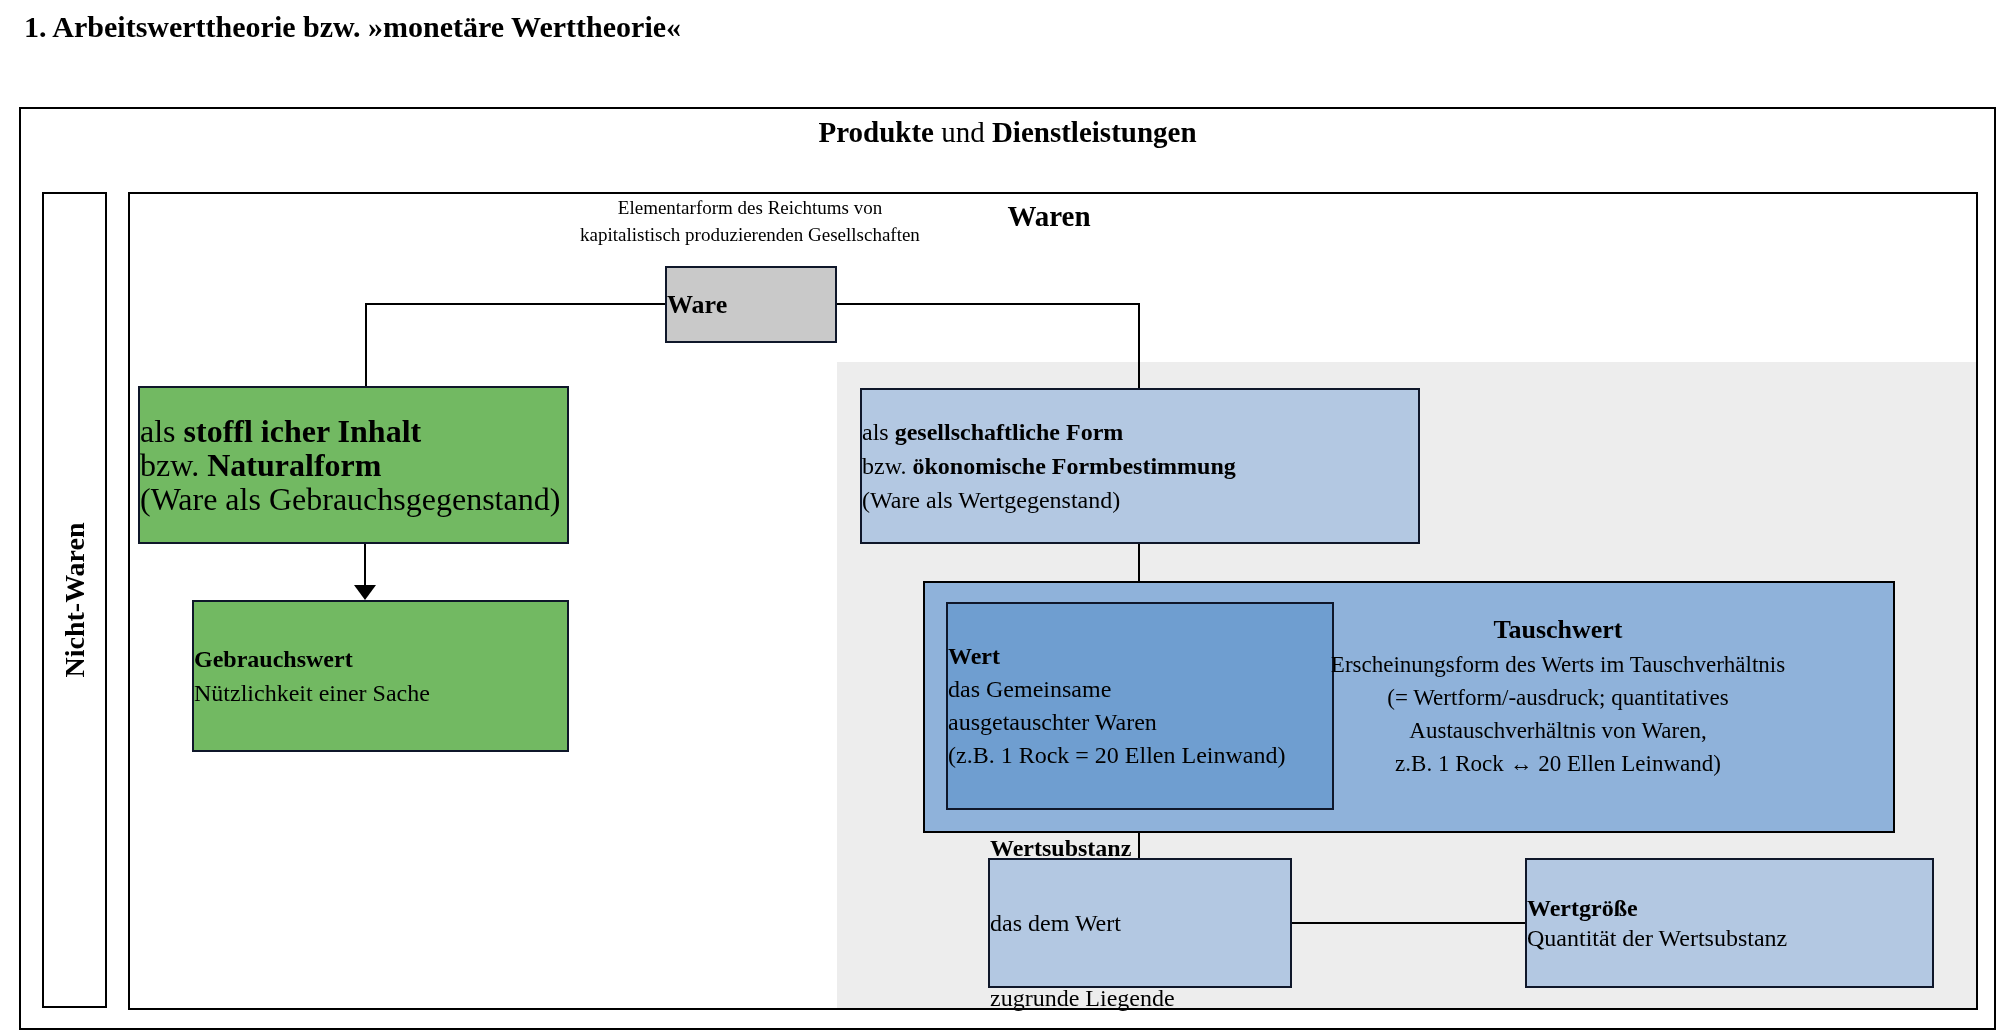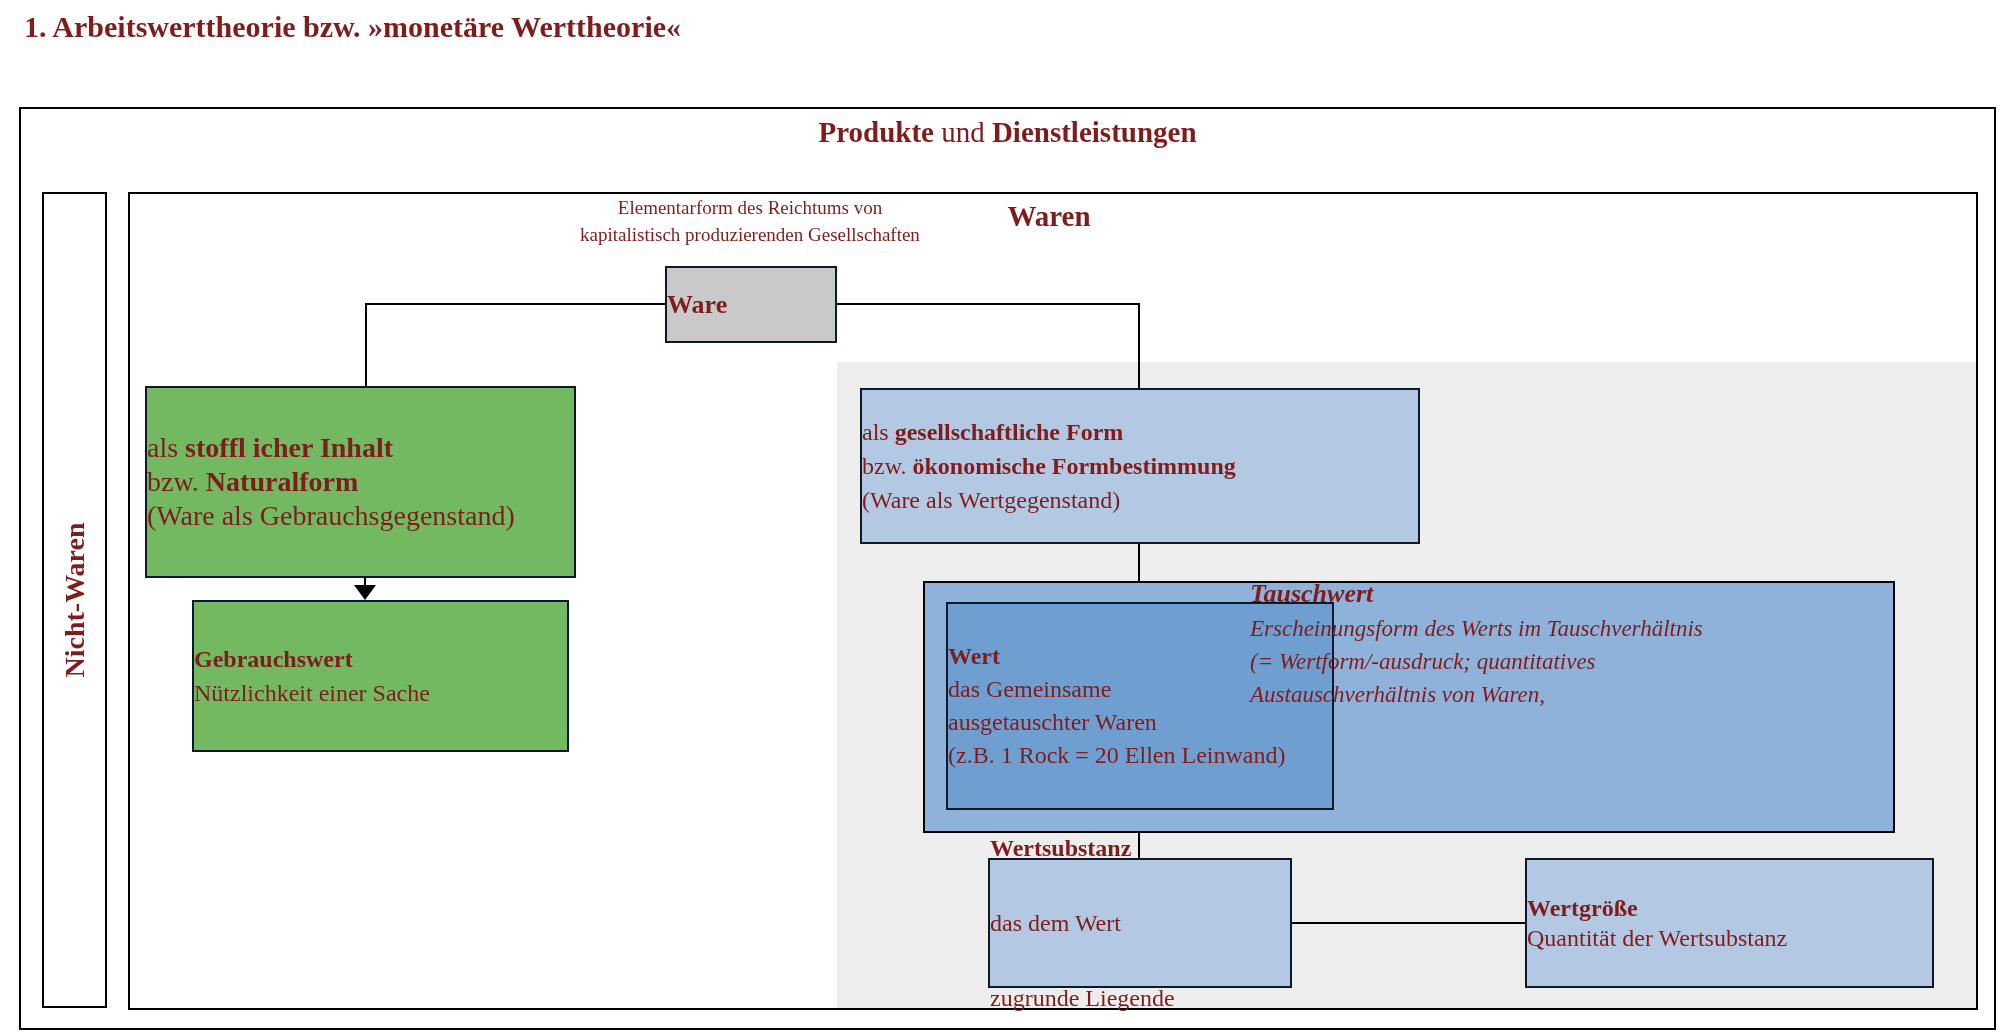--- a/index.html
+++ b/index.html
@@ -1,39 +1,39 @@
 <!DOCTYPE html>
 <html style="--green: #72b962; --gray-box: #c9c9c9; --panel: #ededed; --light-blue: #b3c8e2; --mid-blue: #8fb2da; --dark-blue: #6f9ed0; --line: #000000;"><head>
 <meta charset="utf-8">
 <style>
   html,body { margin:0; padding:0; background:#ffffff; }
   .stage {
     position:relative; width:2000px; height:1032px; overflow:hidden;
-    font-family:"Liberation Serif","DejaVu Serif",serif; color:#7f1d1d;
+    font-family:"Liberation Serif","DejaVu Serif",serif; color:#000000;
     background:#fff;
   }
   .abs { position:absolute; }
   .page-title { left:24px; top:10px; font-size:30px; font-weight:bold; }
   .outer-box { left:19px; top:107px; width:1977px; height:923px; border:2px solid #000; box-sizing:border-box; z-index:1; }
   .outer-heading { left:19px; top:116px; width:1977px; text-align:center; font-size:29px; z-index:4; }
   .outer-heading b { font-weight:bold; }
   .side-box { left:42px; top:192px; width:65px; height:816px; border:2px solid #000; box-sizing:border-box; z-index:2; }
   .side-label { position:absolute; left:50%; top:50%; transform:translate(-50%,-50%) rotate(-90deg); white-space:nowrap; font-size:28px; font-weight:bold; }
   .inner-box { left:128px; top:192px; width:1850px; height:818px; border:2px solid #000; box-sizing:border-box; z-index:2; }
   .gray-panel { left:837px; top:362px; width:1139px; height:646px; background:var(--panel); z-index:0; }
   .annotation { left:540px; top:194px; width:420px; text-align:center; font-size:19px; line-height:27px; z-index:4; }
   .waren-heading { left:974px; top:200px; width:150px; text-align:center; font-size:29px; font-weight:bold; z-index:4; }
   .node { border:2px solid #0f172a; box-sizing:border-box; display:flex; flex-direction:column; align-items:flex-start; justify-content:center; text-align:center; z-index:3; }
   .ware-box { left:665px; top:266px; width:172px; height:77px; background:var(--gray-box); font-size:26px; font-weight:bold; }
-  .green1 { left:145px; top:386px; width:431px; height:192px; background:var(--green); font-size:28px; line-height:34px; }
+  .green1 { left:138px; top:386px; width:431px; height:158px; background:var(--green); font-size:32px; line-height:34px; }
   .green2 { left:192px; top:600px; width:377px; height:152px; background:var(--green); font-size:24px; line-height:34px; }
   .blue1 { left:860px; top:388px; width:560px; height:156px; background:var(--light-blue); font-size:24px; line-height:34px; }
   .bigblue { left:923px; top:581px; width:972px; height:252px; background:var(--mid-blue); border:2px solid #000; box-sizing:border-box; z-index:3; }
   .wert-box { left:946px; top:602px; width:388px; height:208px; background:var(--dark-blue); font-size:24px; line-height:33px; z-index:4; }
-  .tausch-block { left:1250px; top:576px; width:616px; text-align:left; z-index:4;font-style:italic; }
+  .tausch-block { left:1250px; top:612px; width:616px; text-align:center; z-index:4; }
   .tausch-title { font-size:26px; font-weight:bold; line-height:36px; }
   .tausch-body { font-size:23px; line-height:33px; }
   .wsub { left:988px; top:858px; width:304px; height:130px; background:var(--light-blue); font-size:24px; line-height:30px;gap:45px; }
   .wgro { left:1525px; top:858px; width:409px; height:130px; background:var(--light-blue); font-size:24px; line-height:30px; }
   .bold { font-weight:bold; }
   .line { background:#000; z-index:2; }
   .hl-left  { left:365px; top:303px; width:300px; height:2px; }
   .vl-left  { left:365px; top:303px; width:2px; height:83px; }
   .hl-right { left:837px; top:303px; width:303px; height:2px; }
   .vl-right { left:1138px; top:303px; width:2px; height:85px; }
@@ -110,20 +110,21 @@
     <div>das Gemeinsame</div>
     <div>ausgetauschter Waren</div>
     <div>(z.B. 1 Rock = 20 Ellen Leinwand)</div>
   </div>
 
   <div class="abs tausch-block">
     <div class="tausch-title">Tauschwert</div>
     <div class="tausch-body">Erscheinungsform des Werts im Tauschverhältnis</div>
     <div class="tausch-body">(= Wertform/-ausdruck; quantitatives</div>
     <div class="tausch-body">Austauschverhältnis von Waren,</div>
+    <div class="tausch-body">z.B. 1 Rock ↔ 20 Ellen Leinwand)</div>
   </div>
 
   <div class="abs node wsub">
     <div class="bold">Wertsubstanz</div>
     <div>das dem Wert</div>
     <div>zugrunde Liegende</div>
   </div>
 
   <div class="abs node wgro">
     <div class="bold">Wertgröße</div>

